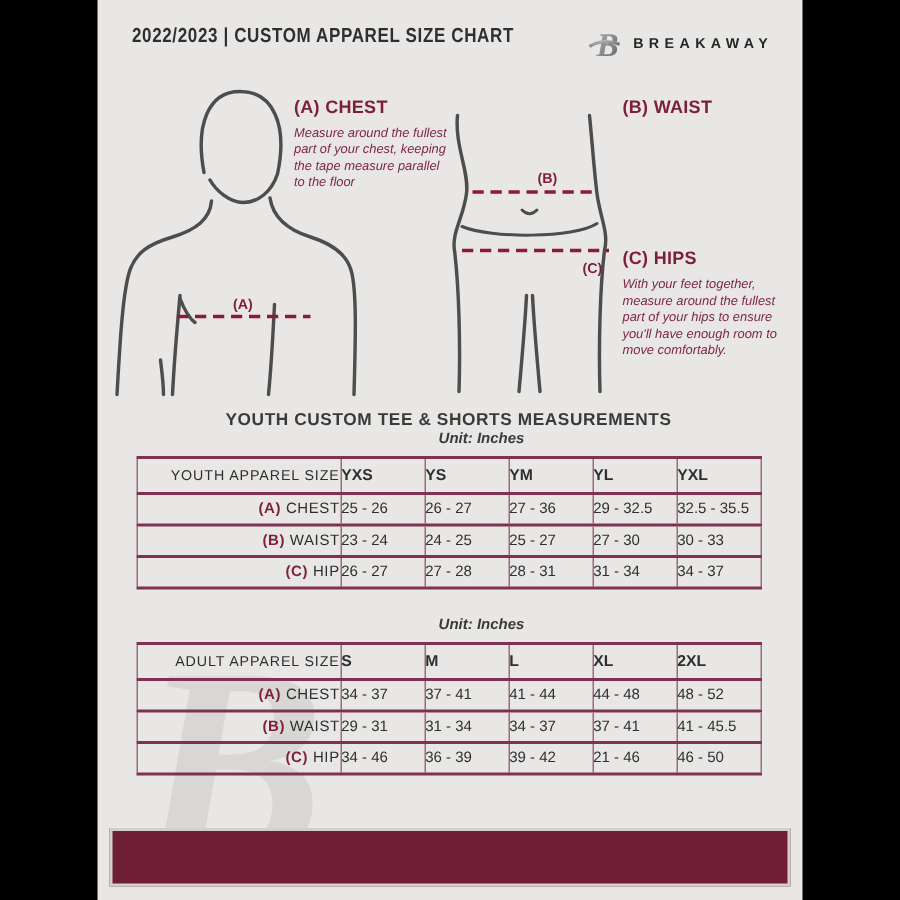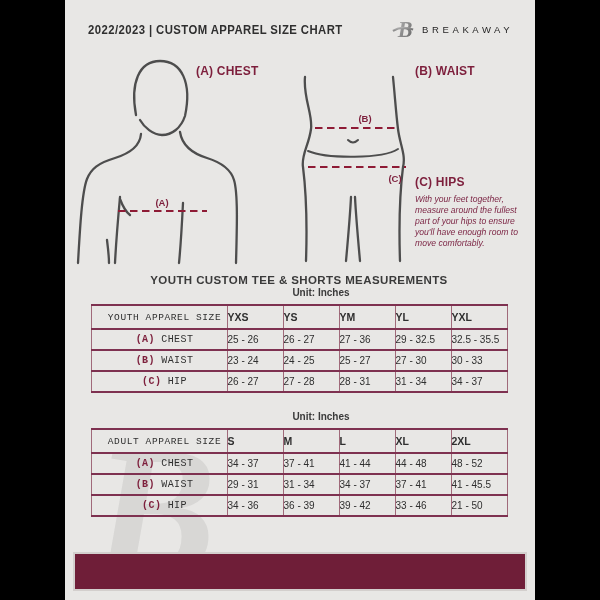--- a/index.html
+++ b/index.html
@@ -3,54 +3,54 @@
 <meta charset="utf-8">
 <style>
   * { margin:0; padding:0; box-sizing:border-box; }
   html,body { width:600px; height:600px; }
   body { background:#000; position:relative; font-family:"Liberation Sans", sans-serif; overflow:hidden; }
 
   .page { position:absolute; left:65px; top:0; width:470px; height:600px; background:#e8e7e5; }
 
   
   .header { position:absolute; top:16px; left:23px; right:24px; height:26px;
-            display:flex; align-items:center; justify-content:space-between; }
+            display:flex; justify-content:space-between; }
   .hdr-title { font-size:13.5px; font-weight:bold; color:#2f2f2f; letter-spacing:.5px;
                transform:scaleX(.84); transform-origin:left center; white-space:nowrap; }
   .brand { display:flex; align-items:center; gap:6px; }
-  .brand-name { font-size:9.5px; font-weight:normal; letter-spacing:3.6px; color:#262626; }
+  .brand-name { font-size:9.5px; font-weight:bold; letter-spacing:3.6px; color:#262626; }
 
   
   .diagram { position:absolute; top:55px; left:0; width:470px; height:216px; }
   .fig-svg { position:absolute; left:0; top:0; }
   .inst { position:absolute; width:106px; }
   .inst-a { left:131px; top:9px; width:104px; }
   .inst-b { left:350px; top:9px; }
-  .inst-c { left:350px; top:120px; }
+  .inst-c { left:350px; top:110px; }
   .inst h3 { font-size:12px; font-weight:bold; color:#7d1f3c; margin-bottom:5px; letter-spacing:.2px; }
   .inst p { font-size:8.6px; line-height:11px; font-style:italic; color:#7d2746; font-weight:500; }
 
   
   .section { position:absolute; left:0; width:468px; text-align:center; }
   .sec-youth { top:274px; }
   .sec-adult { top:410px; }
   .sec-title { font-size:11.5px; font-weight:bold; color:#3a3a3a; letter-spacing:.4px; }
-  .sec-unit { font-size:10px; font-weight:bold; color:#3a3a3a; margin-top:1px;padding-left:44px; }
+  .sec-unit { font-size:10px; font-style:italic; font-weight:bold; color:#3a3a3a; margin-top:1px;padding-left:44px; }
 
   table.size-table { border-collapse:collapse; table-layout:fixed; width:417px; margin:6px auto 0 auto; }
   .size-table col.c-label { width:136px; }
   .size-table th, .size-table td {
     border-left:1.5px solid #a06a7a; border-right:1.5px solid #a06a7a;
     border-top:2px solid #7e3150; border-bottom:2px solid #7e3150;
     font-size:10px; color:#2f2f2f; text-align:left; vertical-align:middle;
     height:21px; background:transparent;
   }
   .size-table th { height:24px; font-weight:bold; font-size:10.5px; }
   .size-table th.lbl { font-weight:normal; font-size:9.5px; letter-spacing:.6px; }
-  .size-table .lbl { text-align:center; padding-left:11px;font-family:Liberation Mono, monospace; }
+  .size-table .lbl { text-align:right; padding-left:11px; }
   .size-table td .key { color:#7d1f3c; font-weight:bold; }
   .size-table td.lbl { font-size:10px; letter-spacing:.4px; }
 
   
   .watermark { position:absolute; left:28px; top:418px; font-family:"Liberation Serif", serif;
                font-size:185px; font-weight:bold; font-style:italic; line-height:1;
                color:rgba(110,110,110,.13); pointer-events:none; }
 
   
   .footer-bar { position:absolute; left:8px; top:552px; width:454px; height:39px;
@@ -105,20 +105,21 @@
       </g>
       <g font-size="9.5" font-weight="bold" fill="#7d1f3c" text-anchor="middle">
         <text x="97" y="151">(A)</text>
         <text x="300" y="67">(B)</text>
         <text x="330" y="127">(C)</text>
       </g>
     </svg>
 
     <div class="inst inst-a">
       <h3>(A) CHEST</h3>
+      <p>Measure around the fullest part of your chest, keeping the tape measure parallel to the floor</p>
     </div>
     <div class="inst inst-b">
       <h3>(B) WAIST</h3>
     </div>
     <div class="inst inst-c">
       <h3>(C) HIPS</h3>
       <p>With your feet together, measure around the fullest part of your hips to ensure you'll have enough room to move comfortably.</p>
     </div>
   </div>
 
@@ -208,24 +209,24 @@
         <tr>
           <td class="lbl"><span class="key">(B)</span> <span>WAIST</span></td>
           <td>29 - 31</td>
           <td>31 - 34</td>
           <td>34 - 37</td>
           <td>37 - 41</td>
           <td>41 - 45.5</td>
         </tr>
         <tr>
           <td class="lbl"><span class="key">(C)</span> <span>HIP</span></td>
-          <td>34 - 36</td>
+          <td>34 - 46</td>
           <td>36 - 39</td>
           <td>39 - 42</td>
-          <td>33 - 46</td>
-          <td>21 - 50</td>
+          <td>21 - 46</td>
+          <td>46 - 50</td>
         </tr>
       </tbody>
     </table>
   </div>
 
   <div class="footer-bar"></div>
 </div>
 
 </body></html>

